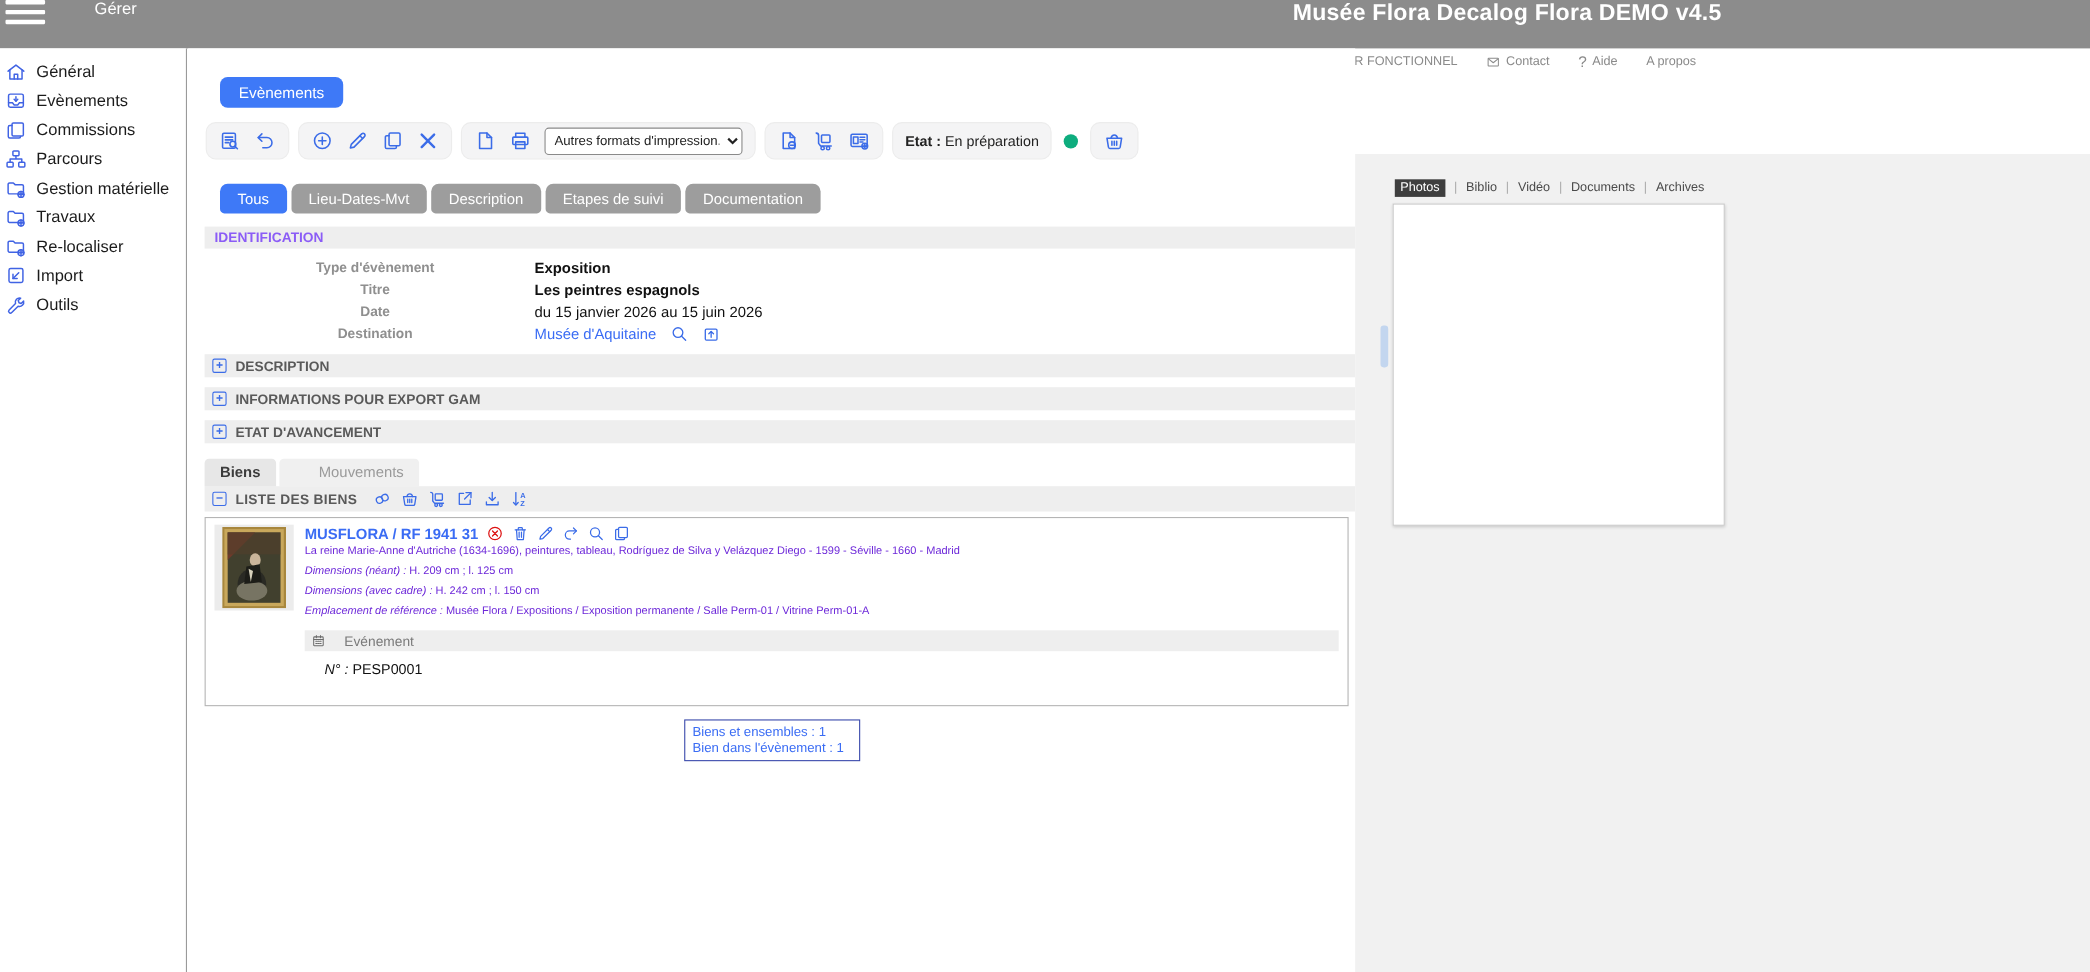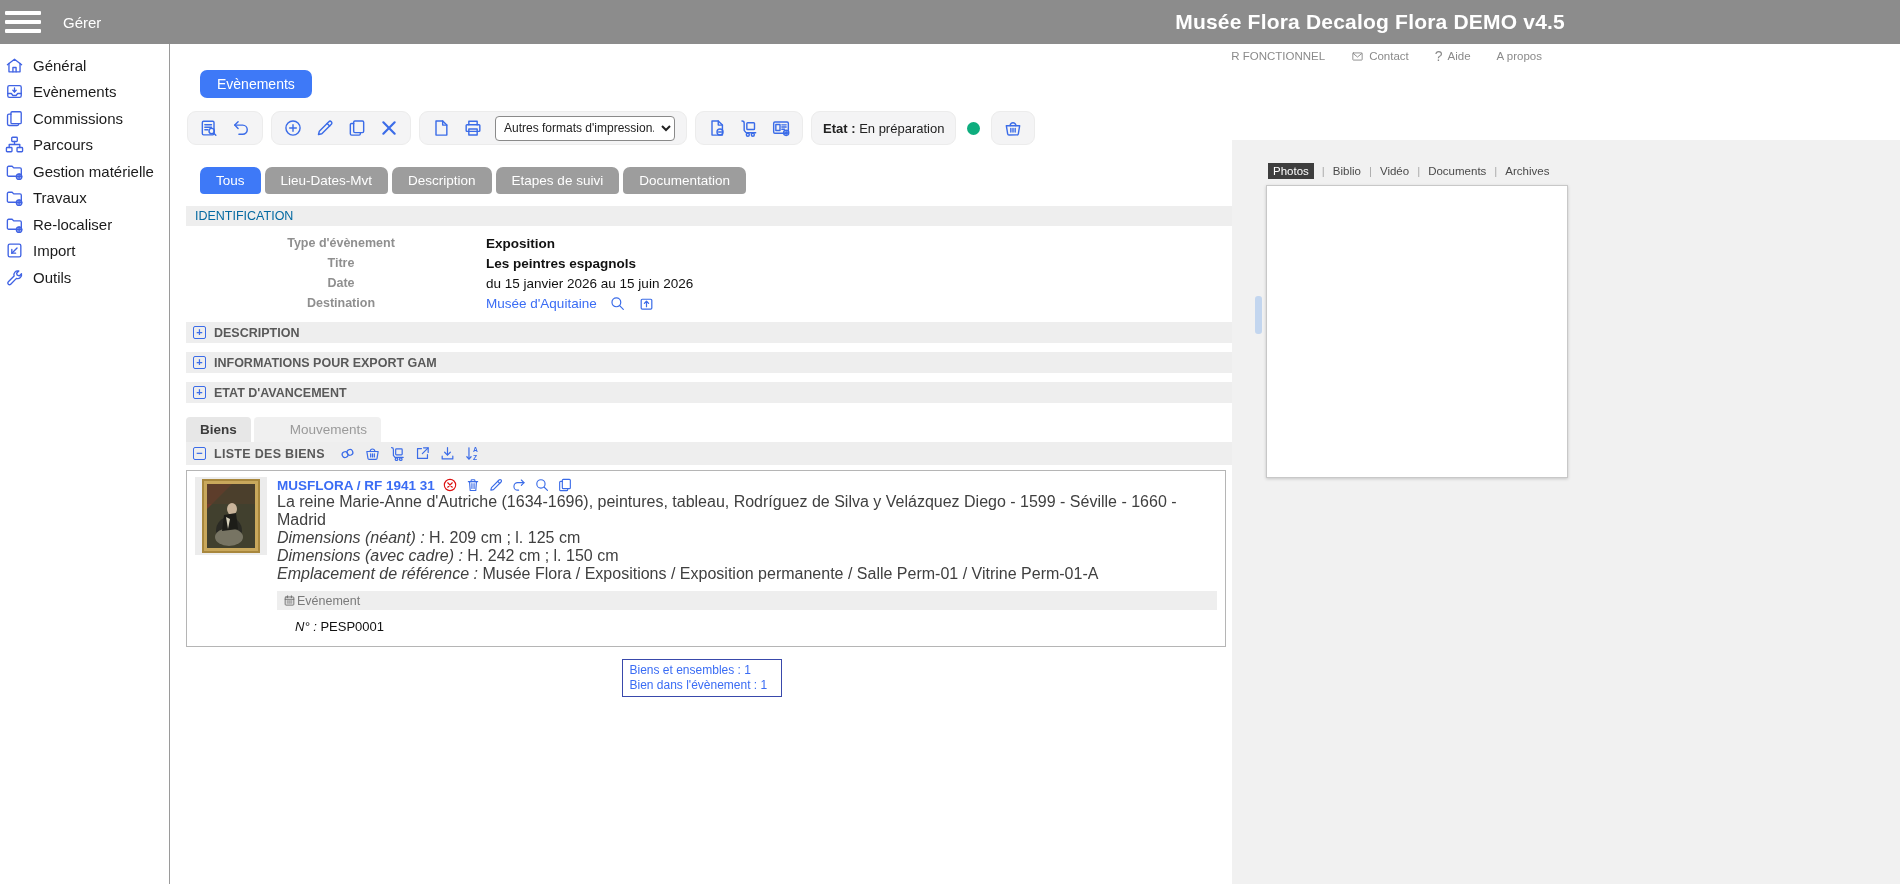--- a/index.html
+++ b/index.html
@@ -2,21 +2,21 @@
 <html><head>
 <meta charset="utf-8">
 <style>
   * { box-sizing: border-box; margin: 0; padding: 0; }
   html,body { width:1900px; height:884px; overflow:hidden; background:#fff;
     font-family:"Liberation Sans", sans-serif; }
   .app { position:relative; width:1900px; height:884px; background:#fff; }
 
   
   .topbar { position:absolute; left:0; top:0; width:1900px; height:44px;
-    background:#8c8c8c; display:flex; align-items:center; }
+    background:#8c8c8c; display:flex; align-items:flex-start;gap:23px; }
   .hamburger { width:36px; height:22px; margin-left:5px; display:flex; flex-direction:column;
     justify-content:space-between; cursor:pointer; }
   .hamburger span { display:block; height:4px; background:#fff; border-radius:1px; }
   .topbar-menu-label { color:#fff; font-size:15px; margin-left:22px; }
   .topbar-title { color:#fff; font-size:21px; font-weight:bold; margin-left:auto;
     margin-right:335px; letter-spacing:.2px; }
 
   
   .linksrow { position:absolute; top:48px; right:358px; display:flex; align-items:center;
     gap:26px; color:#8a8a8a; font-size:11.5px; }
@@ -55,21 +55,21 @@
   .state-group { font-size:13px; color:#222; }
   .state-label { font-weight:bold; }
   .green-dot { width:13px; height:13px; border-radius:50%; background:#0ead7e; margin:0 3px; }
 
   .tabs { display:flex; gap:4px; margin:22px 0 0 29px; }
   .tab { height:27px; display:flex; align-items:center; padding:0 16px; border-radius:7px 7px 4px 4px;
     background:#9d9d9d; color:#fff; font-size:13.5px; cursor:pointer; }
   .tab.active { background:#3e79f7; }
 
   .secbar { margin:12px 0 0 15px; width:1046px; height:20px; background:#eeeeee; display:flex;
-    align-items:center; padding-left:9px; font-size:12.5px; font-weight:normal; color:#0369a1; }
+    align-items:center; padding-left:9px; font-size:12.5px; font-weight:bold; color:#8b5cf6; }
 
   .fields { margin:7px 0 0 25px;text-align:center; }
   .frow { display:flex; align-items:center; height:20px; }
   .flabel { width:290px; font-size:12.5px; font-weight:bold; color:#8f8f8f; }
   .fvalue { font-size:13.5px; color:#111; }
   .fvalue.bold { font-weight:bold; }
   .flink { color:#3a6cf4; font-size:13.5px; cursor:pointer; }
   .frow .inline-ic { display:flex; align-items:center; margin-left:12px; cursor:pointer; }
   .frow .inline-ic svg { width:17px; height:17px; stroke:#3b6ce8; }
 
@@ -94,24 +94,24 @@
     padding:6px 8px 10px 8px; min-height:172px; }
   .card-top { display:flex; }
   .thumb { width:72px; height:78px; background:#ececec; display:flex; align-items:center;
     justify-content:center; flex:none; cursor:pointer; }
   .card-body { margin-left:10px; flex:1; }
   .ref-row { display:flex; align-items:center; gap:7px; }
   .ref-link { color:#3a6cf4; font-size:13.5px; font-weight:bold; cursor:pointer; }
   .ref-row .ic { display:flex; align-items:center; cursor:pointer; }
   .ref-row .ic svg { width:16px; height:16px; stroke:#3b6ce8; }
   .ref-row .ic.red svg { stroke:#dd1111; }
-  .cline { font-size:16px; color:#404040; line-height:18px; }
+  .cline { font-size:10px; color:#6d28d9; line-height:18px; }
   .cline .ilabel { font-style:italic; }
   .event-bar { margin-top:8px; margin-left:82px; height:19px; background:#eeeeee; display:flex;
-    align-items:center; gap:1px; padding-left:6px; }
+    align-items:center; gap:17px; padding-left:6px; }
   .event-bar svg { width:13px; height:13px; stroke:#6b6b6b; }
   .event-bar .ttl { font-size:12.5px; color:#7a7a7a; }
   .card-fields { margin:8px 0 0 100px; }
   .card-frow { font-size:13px; color:#111; line-height:18px; }
   .card-frow .ilabel { font-style:italic; }
 
   .liens-title { text-align:center; font-size:19px; color:#111; margin-top:21px; }
   .liens-box { margin:12px auto 0; width:160px; border:1px solid #3949ab; padding:3px 7px; }
   .liens-box .llink { display:block; color:#3a6cf4; font-size:12px; line-height:15px;
     cursor:pointer; white-space:nowrap; }

